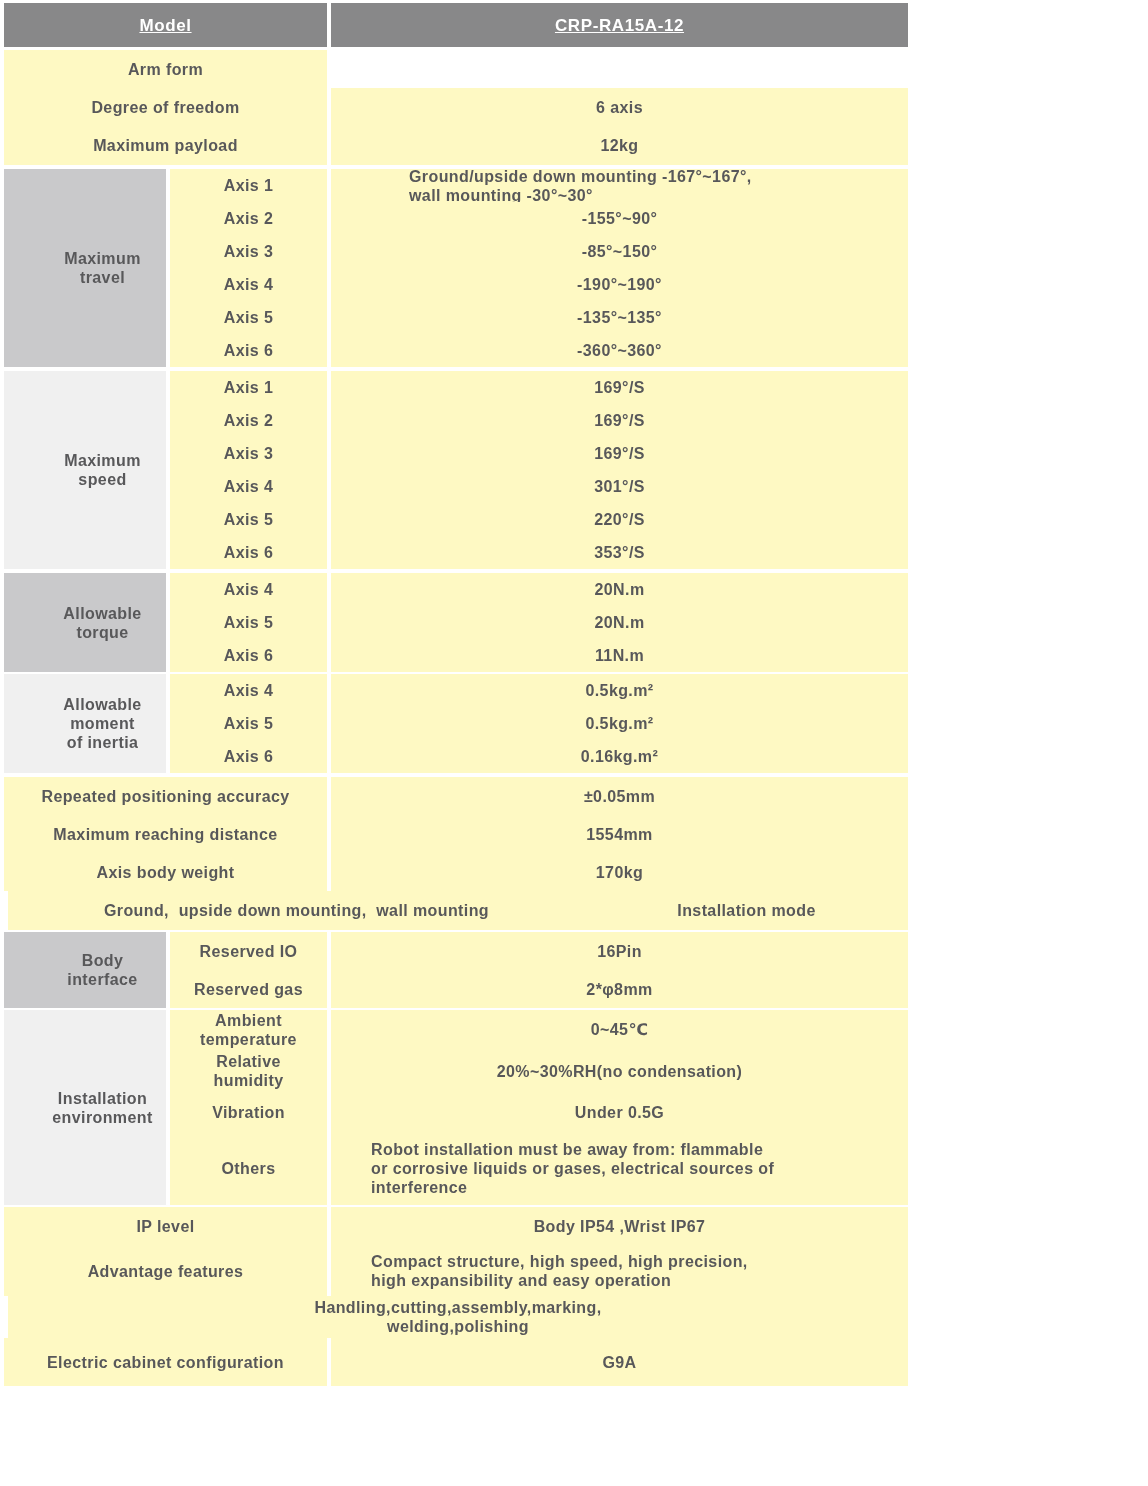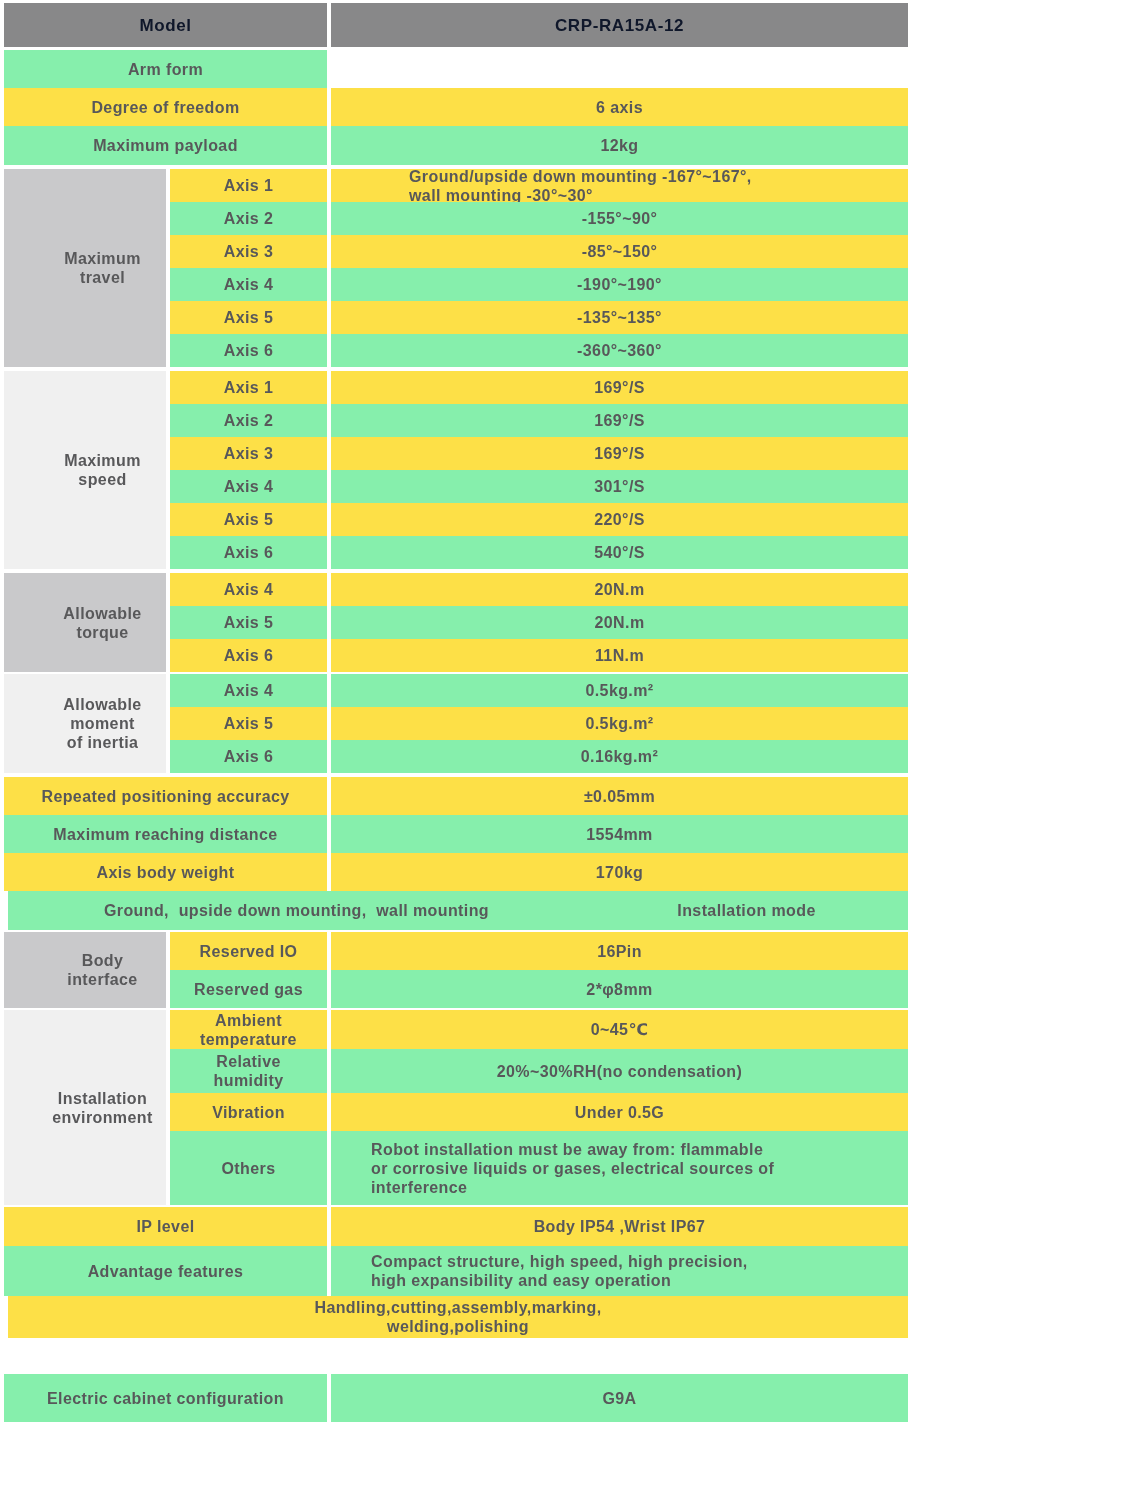--- a/index.html
+++ b/index.html
@@ -17,27 +17,27 @@
   .srow{display:flex;height:33px;}
   .cell{
     display:flex;align-items:center;justify-content:center;
     text-align:center;white-space:pre-wrap;line-height:19px;
     box-sizing:border-box;
   }
   .wide{width:323px;}   
   .cat{width:162px;padding-left:35px;}    
   .sub{width:157px;}    
   .val{flex:1;margin-left:4px;}
-  .bg-dark{background:#888889;color:#0f172a;}
+  .bg-dark{background:#888889;color:#ffffff;text-decoration:underline;}
   .bg-mid{background:#c9c9cb;}
   .bg-light{background:#f0f0f0;}
-  .bg-row{background:#fde047;}
-  .bg-white{background:#86efac;}
+  .bg-row{background:#fef9c3;}
+  .bg-white{background:#fef9c3;}
   .hdr{height:44px;font-size:17px;letter-spacing:.6px;}
-  .h38{height:38px;}.h39{height:39px;}.h40{height:48px;margin-top:36px;}.h42{height:42px;}.h45{height:44px;}.h50{height:50px;}.h74{height:74px;}
+  .h38{height:38px;}.h39{height:39px;}.h40{height:48px;}.h42{height:42px;}.h45{height:44px;}.h50{height:50px;}.h74{height:74px;}
   .g2{height:2px;}.g3{height:3px;}.g4{height:4px;}
   .indent-big{justify-content:flex-start;text-align:left;padding-left:78px;}
   .indent-sm{justify-content:flex-start;text-align:left;padding-left:40px;}
 </style>
 </head>
 <body>
 
 <div class="spec-table">
 
   <div class="row">
@@ -113,21 +113,21 @@
       <div class="srow">
         <div class="cell sub bg-white">Axis 4</div>
         <div class="cell val bg-white">301°/S</div>
       </div>
       <div class="srow">
         <div class="cell sub bg-row">Axis 5</div>
         <div class="cell val bg-row">220°/S</div>
       </div>
       <div class="srow">
         <div class="cell sub bg-white">Axis 6</div>
-        <div class="cell val bg-white">540°/S</div>
+        <div class="cell val bg-white">353°/S</div>
       </div>
     </div>
   </div>
   <div class="g4"></div>
 
   <div class="section">
     <div class="cell cat bg-mid">Allowable
 torque</div>
     <div class="rows">
       <div class="srow">

